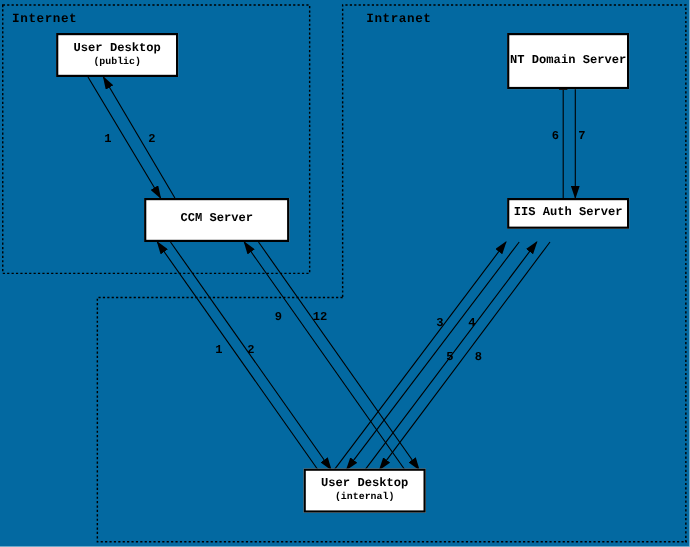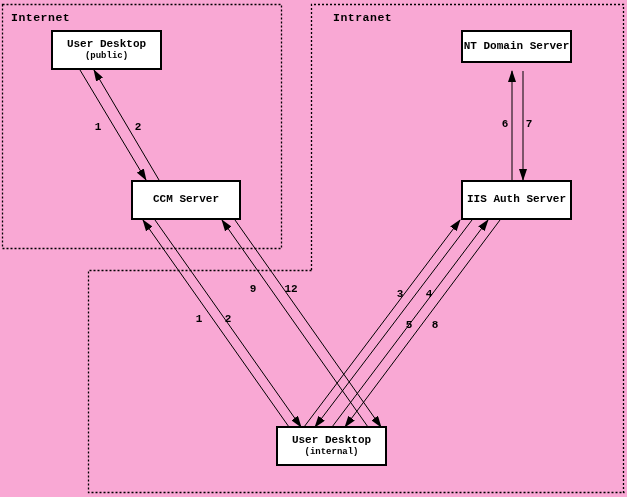--- a/index.html
+++ b/index.html
@@ -1,20 +1,20 @@
 <!DOCTYPE html>
 <html><head>
 <meta charset="utf-8">
 <style>
   html, body { margin: 0; padding: 0; background: #ffffff; }
   .canvas {
     position: relative;
     width: 627px;
     height: 497px;
-    background: #f9a8d4;
+    background: #0369a1;
     overflow: hidden;
     font-family: "Liberation Mono", "DejaVu Sans Mono", monospace;
     color: #000000;
   }
   svg.layer {
     position: absolute;
     left: 0; top: 0;
     width: 627px; height: 497px;
   }
   .zone-label {
@@ -82,29 +82,29 @@
   </svg>
 
   <span class="zone-label" style="left:11px; top:11px">Internet</span>
   <span class="zone-label" style="left:333px; top:11px">Intranet</span>
 
   <div class="node" style="left:51px; top:30px; width:111px; height:40px">
     <div class="node-title">User Desktop</div>
     <div class="node-sub">(public)</div>
   </div>
 
-  <div class="node" style="left:131px; top:180px; width:110px; height:40px">
+  <div class="node" style="left:131px; top:180px; width:132px; height:40px">
     <div class="node-title">CCM Server</div>
   </div>
 
-  <div class="node" style="left:461px; top:30px; width:111px; height:33px">
+  <div class="node" style="left:461px; top:30px; width:111px; height:51px">
     <div class="node-title">NT Domain Server</div>
   </div>
 
-  <div class="node" style="left:461px; top:180px; width:111px; height:40px">
+  <div class="node" style="left:461px; top:180px; width:111px; height:28px">
     <div class="node-title">IIS Auth Server</div>
   </div>
 
   <div class="node" style="left:276px; top:426px; width:111px; height:40px">
     <div class="node-title">User Desktop</div>
     <div class="node-sub">(internal)</div>
   </div>
 
   <span class="edge-label" style="left:98px;  top:127px">1</span>
   <span class="edge-label" style="left:138px; top:127px">2</span>

